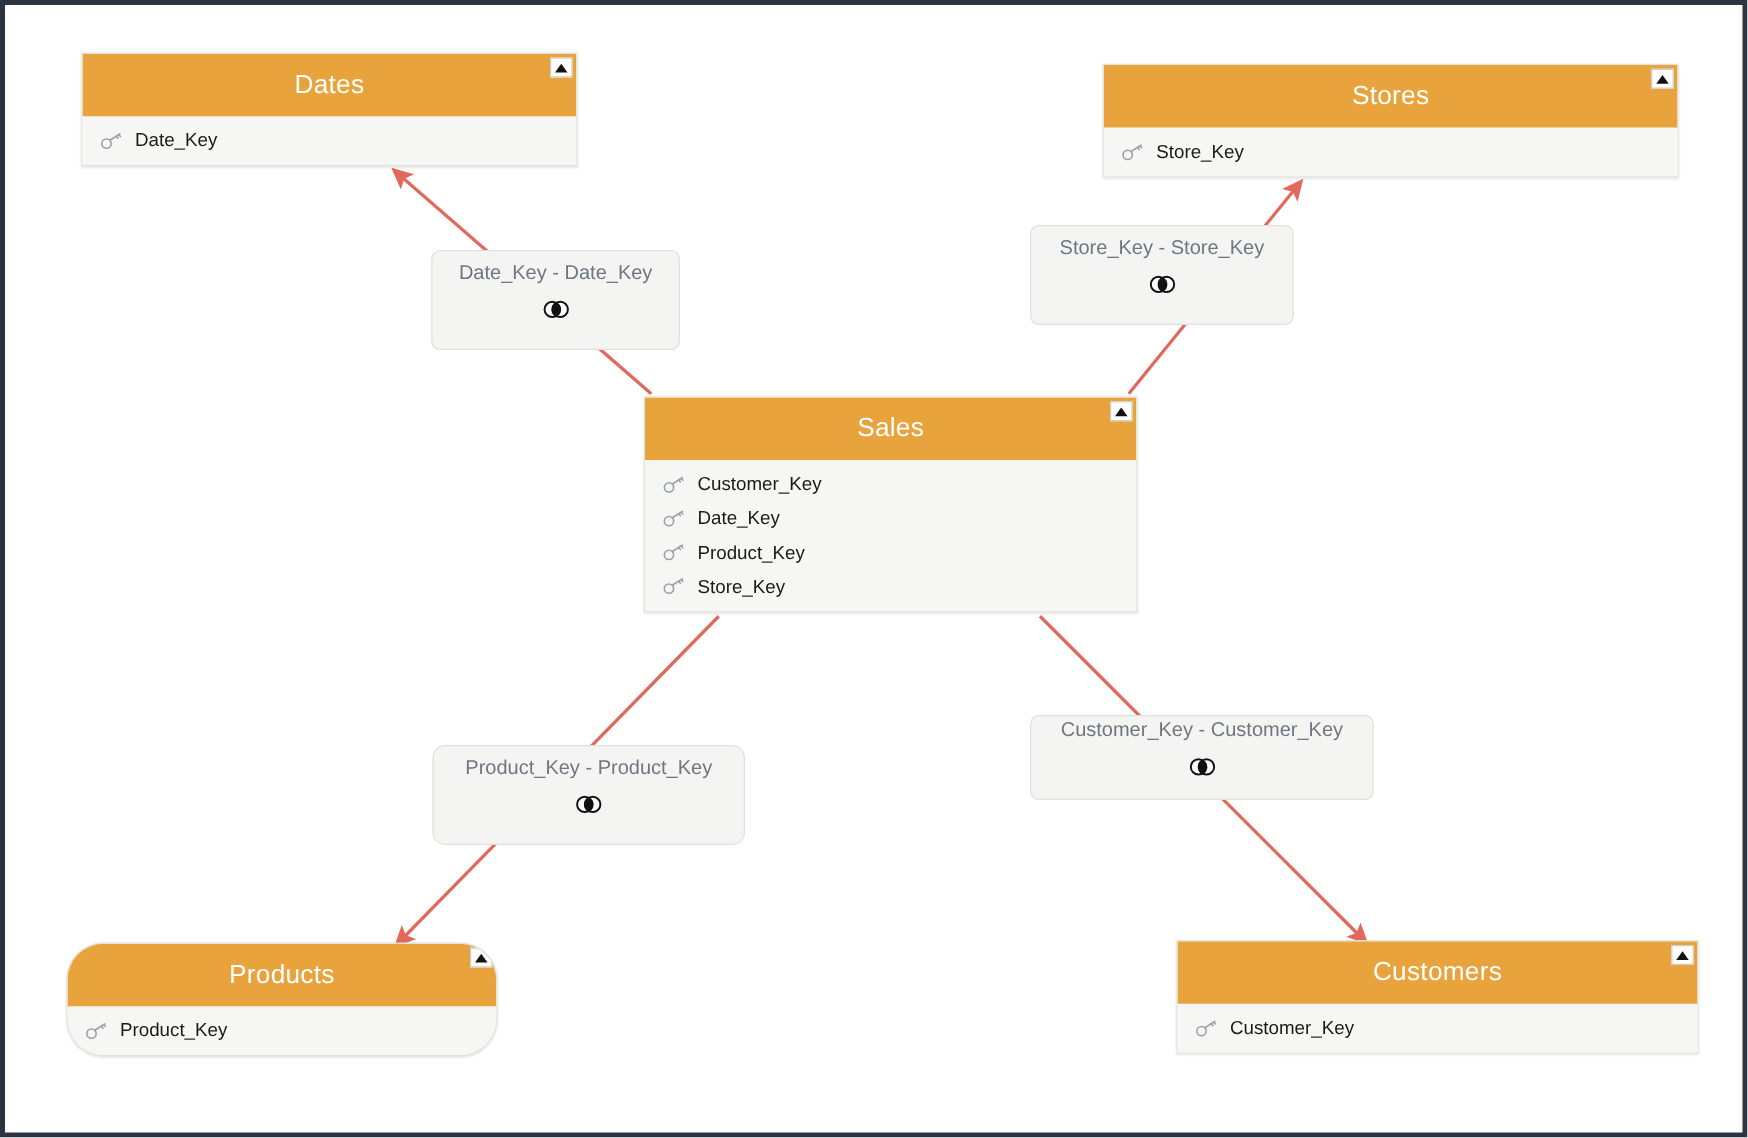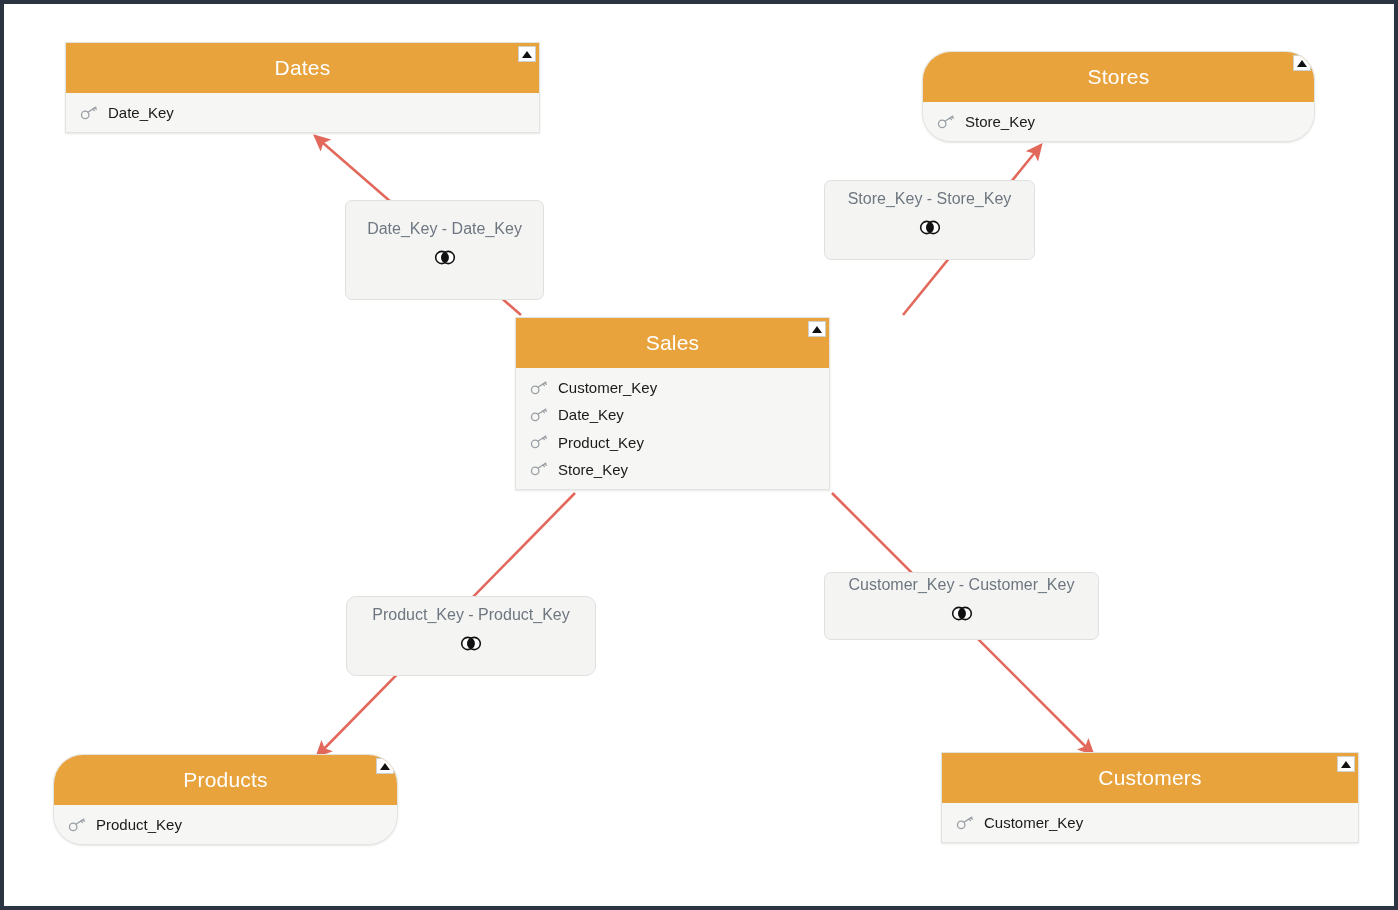--- a/index.html
+++ b/index.html
@@ -135,53 +135,53 @@
     </defs>
     <g id="edge-group" stroke="#e3685c" stroke-width="2.6" fill="none" marker-end="url(#arrowhead)">
         <line x1="517" y1="311" x2="311" y2="132"></line>
         <line x1="899" y1="311" x2="1037" y2="141"></line>
         <line x1="571" y1="489" x2="313" y2="752"></line>
         <line x1="828" y1="489" x2="1089" y2="750"></line>
       </g>
   </svg>
 
   <div id="tables-layer">
-      <div class="table-card" style="left: 61px; top: 38px; width: 475px;">
+      <div class="table-card" style="left: 61px; top: 38px; width: 397px;">
         <div class="table-header"><span>Dates</span><div class="collapse-btn">
             <span class="tri"></span>
           </div></div>
         <div class="field-list">
           <div class="field-row">
             <svg class="key-icon" viewBox="0 0 22 16" xmlns="http://www.w3.org/2000/svg">
               <circle cx="6" cy="10.2" r="4.3" fill="none" stroke="#9aa0a6" stroke-width="1.5"></circle>
               <path d="M9.1 7.1 L18.4 1.2" stroke="#9aa0a6" stroke-width="1.5" stroke-linecap="round" fill="none"></path>
               <path d="M15.0 3.3 L16.6 5.1" stroke="#9aa0a6" stroke-width="1.5" stroke-linecap="round"></path>
               <path d="M17.3 1.8 L18.9 3.6" stroke="#9aa0a6" stroke-width="1.5" stroke-linecap="round"></path>
             </svg>
             <span class="field-name">Date_Key</span>
           </div>
         </div>
       </div>
-      <div class="table-card" style="left: 918px; top: 47px; width: 393px; border-radius: 29px;">
+      <div class="table-card" style="left: 878px; top: 47px; width: 461px;">
         <div class="table-header"><span>Stores</span><div class="collapse-btn">
             <span class="tri"></span>
           </div></div>
         <div class="field-list">
           <div class="field-row">
             <svg class="key-icon" viewBox="0 0 22 16" xmlns="http://www.w3.org/2000/svg">
               <circle cx="6" cy="10.2" r="4.3" fill="none" stroke="#9aa0a6" stroke-width="1.5"></circle>
               <path d="M9.1 7.1 L18.4 1.2" stroke="#9aa0a6" stroke-width="1.5" stroke-linecap="round" fill="none"></path>
               <path d="M15.0 3.3 L16.6 5.1" stroke="#9aa0a6" stroke-width="1.5" stroke-linecap="round"></path>
               <path d="M17.3 1.8 L18.9 3.6" stroke="#9aa0a6" stroke-width="1.5" stroke-linecap="round"></path>
             </svg>
             <span class="field-name">Store_Key</span>
           </div>
         </div>
       </div>
-      <div class="table-card" style="left: 511px; top: 313px; width: 315px;">
+      <div class="table-card" style="left: 511px; top: 313px; width: 395px;">
         <div class="table-header"><span>Sales</span><div class="collapse-btn">
             <span class="tri"></span>
           </div></div>
         <div class="field-list">
           <div class="field-row">
             <svg class="key-icon" viewBox="0 0 22 16" xmlns="http://www.w3.org/2000/svg">
               <circle cx="6" cy="10.2" r="4.3" fill="none" stroke="#9aa0a6" stroke-width="1.5"></circle>
               <path d="M9.1 7.1 L18.4 1.2" stroke="#9aa0a6" stroke-width="1.5" stroke-linecap="round" fill="none"></path>
               <path d="M15.0 3.3 L16.6 5.1" stroke="#9aa0a6" stroke-width="1.5" stroke-linecap="round"></path>
               <path d="M17.3 1.8 L18.9 3.6" stroke="#9aa0a6" stroke-width="1.5" stroke-linecap="round"></path>
@@ -245,21 +245,21 @@
               <path d="M15.0 3.3 L16.6 5.1" stroke="#9aa0a6" stroke-width="1.5" stroke-linecap="round"></path>
               <path d="M17.3 1.8 L18.9 3.6" stroke="#9aa0a6" stroke-width="1.5" stroke-linecap="round"></path>
             </svg>
             <span class="field-name">Customer_Key</span>
           </div>
         </div>
       </div>
     </div>
 
   <div id="rels-layer">
-      <div class="rel-card" style="left: 341px; top: 196px; width: 199px; height: 100px;">
+      <div class="rel-card" style="left: 341px; top: 196px; width: 199px; height: 80px;">
         <div class="rel-label">Date_Key - Date_Key</div>
         <div>
           <svg class="rel-icon" viewBox="0 0 26 16" xmlns="http://www.w3.org/2000/svg">
             <circle cx="9.5" cy="8" r="6.6" fill="#ffffff" stroke="#111111" stroke-width="1.7"></circle>
             <circle cx="16.5" cy="8" r="6.6" fill="#ffffff" stroke="#111111" stroke-width="1.7"></circle>
             <path d="M13 1.85 A6.6 6.6 0 0 1 13 14.15 A6.6 6.6 0 0 1 13 1.85 Z" fill="#111111"></path>
           </svg>
         </div>
       </div>
       <div class="rel-card" style="left: 820px; top: 176px; width: 211px; height: 80px;">

